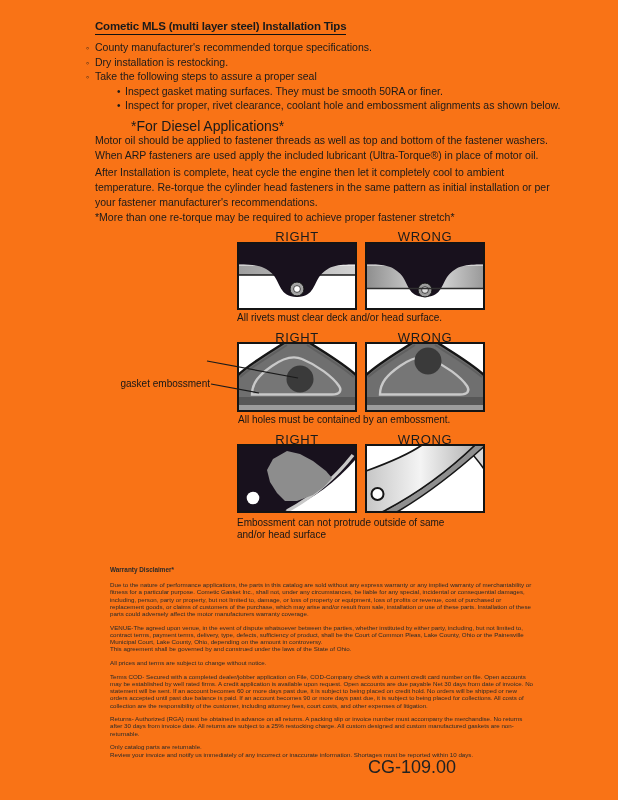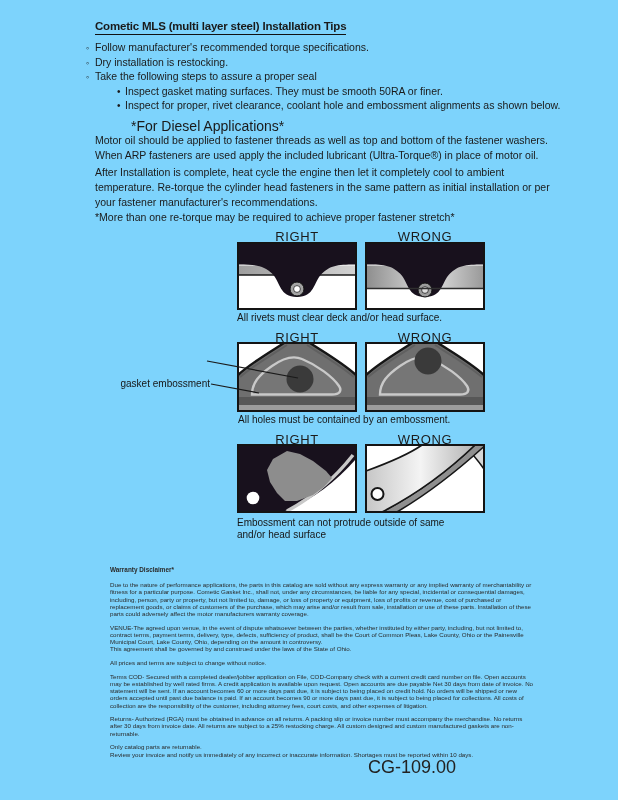--- a/index.html
+++ b/index.html
@@ -1,16 +1,16 @@
 <!DOCTYPE html>
 <html><head>
 <meta charset="utf-8">
 <style>
   html,body{margin:0;padding:0;background:#fff;}
-  .page{position:relative;width:618px;height:800px;background:#7dd3fc;overflow:hidden;
+  .page{position:relative;width:618px;height:800px;background:#f97316;overflow:hidden;
         font-family:"Liberation Sans",sans-serif;color:#1a1a1a;}
   .abs{position:absolute;}
   .preline{white-space:pre-line;}
 
   .title{left:95px;top:20px;font-size:11.5px;font-weight:bold;letter-spacing:-0.2px;
          border-bottom:1.5px solid #111;padding-bottom:2px;}
 
   .intro{left:86px;top:41px;width:480px;font-size:10.5px;line-height:13.7px;}
   .bline{display:flex;align-items:baseline;}
   .bline .b{width:9px;font-size:9px;flex:none;}
@@ -39,21 +39,21 @@
 </head>
 <body>
 
 <div class="page">
 
   <div class="abs title">Cometic MLS (multi layer steel) Installation Tips</div>
 
   <div class="abs intro">
     <div class="bline">
       <span class="b">◦</span>
-      <span>Follow manufacturer's recommended torque specifications.</span>
+      <span>County manufacturer's recommended torque specifications.</span>
     </div>
     <div class="bline">
       <span class="b">◦</span>
       <span>Dry installation is restocking.</span>
     </div>
     <div class="bline">
       <span class="b">◦</span>
       <span>Take the following steps to assure a proper seal</span>
     </div>
     <div class="bline sub">

